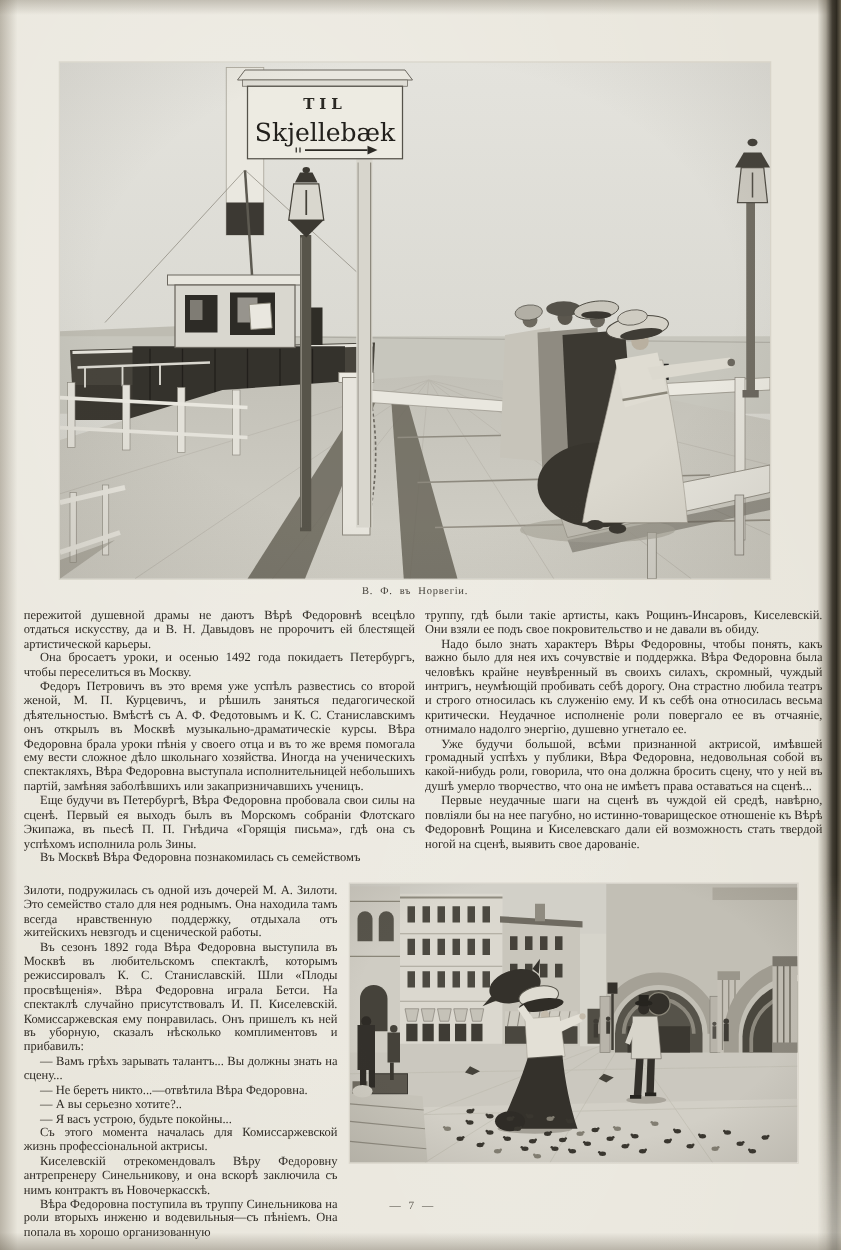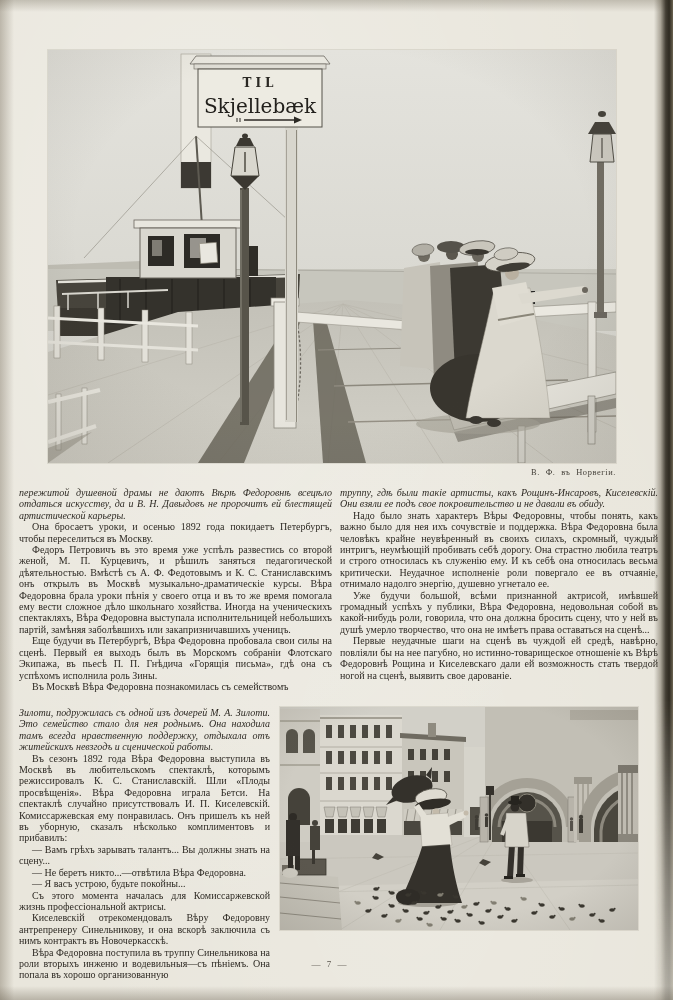--- a/index.html
+++ b/index.html
@@ -18,26 +18,26 @@
     background:linear-gradient(to bottom, rgba(100,92,75,.30), rgba(100,92,75,0));}
   .edge-bottom{position:absolute;left:0;bottom:0;right:0;height:14px;z-index:6;pointer-events:none;
     background:linear-gradient(to top, rgba(95,86,70,.35), rgba(95,86,70,0));}
   .edge-right{position:absolute;right:0;top:0;bottom:0;width:19px;z-index:7;pointer-events:none;
     background:linear-gradient(to right, rgba(58,52,41,0) 0%, rgba(90,82,66,.45) 35%,
       rgba(52,47,37,.92) 62%, #2e2a21 80%, #6b6351 100%);
     -webkit-mask-image:linear-gradient(to bottom,#000 70%, rgba(0,0,0,.55) 88%, rgba(0,0,0,.30) 100%);
     mask-image:linear-gradient(to bottom,#000 70%, rgba(0,0,0,.55) 88%, rgba(0,0,0,.30) 100%);}
   .photo{position:absolute;margin:0;z-index:2;box-shadow:0 0 0 1px rgba(120,112,95,.15);}
   .photo svg{display:block;}
-  .caption{position:absolute;z-index:3;text-align:right;font-size:8.4px;
+  .caption{position:absolute;z-index:3;text-align:center;font-size:8.4px;
     color:#45413a;letter-spacing:.6px;word-spacing:3px;}
   .col{position:absolute;z-index:1;text-align:justify;color:#2e2a24;
     font-size:10px;line-height:11.4px;}
   .col p{margin:0;text-indent:13px;}
-  .col p.noindent{text-indent:0;font-style:italic;}
+  .col p.noindent{text-indent:0;}
   #col-left-wide{left:19px;top:487px;width:313px;}
   #col-right{left:340px;top:487px;width:318px;height:217px;overflow:hidden;}
   #col-left-narrow{left:19px;top:707px;width:251px;}
   .pagenum{position:absolute;left:0;top:959px;width:660px;z-index:3;text-align:center;
     font-size:9px;letter-spacing:2px;color:#57524a;}
 </style>
 </head>
 <body>
 
 <div class="page">
@@ -225,36 +225,37 @@
       </g>
 
       <rect width="568" height="413" fill="url(#vig)"></rect>
     </svg>
   </figure>
 
   <div class="caption" style="left:48px;top:468px;width:568px;">В. Ф. въ Норвегіи.</div>
 
   <div class="col" id="col-left-wide">
       <p class="noindent">пережитой душевной драмы не даютъ Вѣрѣ Федоровнѣ всецѣло отдаться искусству, да и В. Н. Давыдовъ не пророчитъ ей блестящей артистической карьеры.</p>
-      <p class="">Она бросаетъ уроки, и осенью 1892 года покидаетъ Петербургъ, чтобы переселиться въ Москву.</p>
+      <p class="">Она бросаетъ уроки, и осенью 1492 года покидаетъ Петербургъ, чтобы переселиться въ Москву.</p>
       <p class="">Федоръ Петровичъ въ это время уже успѣлъ развестись со второй женой, М. П. Курцевичъ, и рѣшилъ заняться педагогической дѣятельностью. Вмѣстѣ съ А. Ф. Федотовымъ и К. С. Станиславскимъ онъ открылъ въ Москвѣ музыкально-драматическіе курсы. Вѣра Федоровна брала уроки пѣнія у своего отца и въ то же время помогала ему вести сложное дѣло школьнаго хозяйства. Иногда на ученическихъ спектакляхъ, Вѣра Федоровна выступала исполнительницей небольшихъ партій, замѣняя заболѣвшихъ или закапризничавшихъ ученицъ.</p>
       <p class="">Еще будучи въ Петербургѣ, Вѣра Федоровна пробовала свои силы на сценѣ. Первый ея выходъ былъ въ Морскомъ собраніи Флотскаго Экипажа, въ пьесѣ П. П. Гнѣдича «Горящія письма», гдѣ она съ успѣхомъ исполнила роль Зины.</p>
       <p class="">Въ Москвѣ Вѣра Федоровна познакомилась съ семействомъ</p>
     </div>
   <div class="col" id="col-right">
       <p class="noindent">труппу, гдѣ были такіе артисты, какъ Рощинъ-Инсаровъ, Киселевскій. Они взяли ее подъ свое покровительство и не давали въ обиду.</p>
       <p class="">Надо было знать характеръ Вѣры Федоровны, чтобы понять, какъ важно было для нея ихъ сочувствіе и поддержка. Вѣра Федоровна была человѣкъ крайне неувѣренный въ своихъ силахъ, скромный, чуждый интригъ, неумѣющій пробивать себѣ дорогу. Она страстно любила театръ и строго относилась къ служенію ему. И къ себѣ она относилась весьма критически. Неудачное исполненіе роли повергало ее въ отчаяніе, отнимало надолго энергію, душевно угнетало ее.</p>
       <p class="">Уже будучи большой, всѣми признанной актрисой, имѣвшей громадный успѣхъ у публики, Вѣра Федоровна, недовольная собой въ какой-нибудь роли, говорила, что она должна бросить сцену, что у ней въ душѣ умерло творчество, что она не имѣетъ права оставаться на сценѣ...</p>
       <p class="">Первые неудачные шаги на сценѣ въ чуждой ей средѣ, навѣрно, повліяли бы на нее пагубно, но истинно-товарищеское отношеніе къ Вѣрѣ Федоровнѣ Рощина и Киселевскаго дали ей возможность стать твердой ногой на сценѣ, выявить свое дарованіе.</p>
     </div>
   <div class="col" id="col-left-narrow" style="top: 707px;">
       <p class="noindent">Зилоти, подружилась съ одной изъ дочерей М. А. Зилоти. Это семейство стало для нея роднымъ. Она находила тамъ всегда нравственную поддержку, отдыхала отъ житейскихъ невзгодъ и сценической работы.</p>
       <p class="">Въ сезонъ 1892 года Вѣра Федоровна выступила въ Москвѣ въ любительскомъ спектаклѣ, которымъ режиссировалъ К. С. Станиславскій. Шли «Плоды просвѣщенія». Вѣра Федоровна играла Бетси. На спектаклѣ случайно присутствовалъ И. П. Киселевскій. Комиссаржевская ему понравилась. Онъ пришелъ къ ней въ уборную, сказалъ нѣсколько комплиментовъ и прибавилъ:</p>
       <p class="">— Вамъ грѣхъ зарывать талантъ... Вы должны знать на сцену...</p>
       <p class="">— Не беретъ никто...—отвѣтила Вѣра Федоровна.</p>
+      <p class="">— А вы серьезно хотите?..</p>
       <p class="">— Я васъ устрою, будьте покойны...</p>
       <p class="">Съ этого момента началась для Комиссаржевской жизнь профессіональной актрисы.</p>
       <p class="">Киселевскій отрекомендовалъ Вѣру Федоровну антрепренеру Синельникову, и она вскорѣ заключила съ нимъ контрактъ въ Новочеркасскѣ.</p>
       <p class="">Вѣра Федоровна поступила въ труппу Синельникова на роли вторыхъ инженю и водевильныя—съ пѣніемъ. Она попала въ хорошо организованную</p>
     </div>
 
   <figure class="photo" style="left:280px;top:707px;width:358px;height:223px;">
     <svg width="358" height="223" viewBox="0 0 358 223">
       <defs>
         <radialGradient id="vig2" cx="0.5" cy="0.45" r="0.78">

